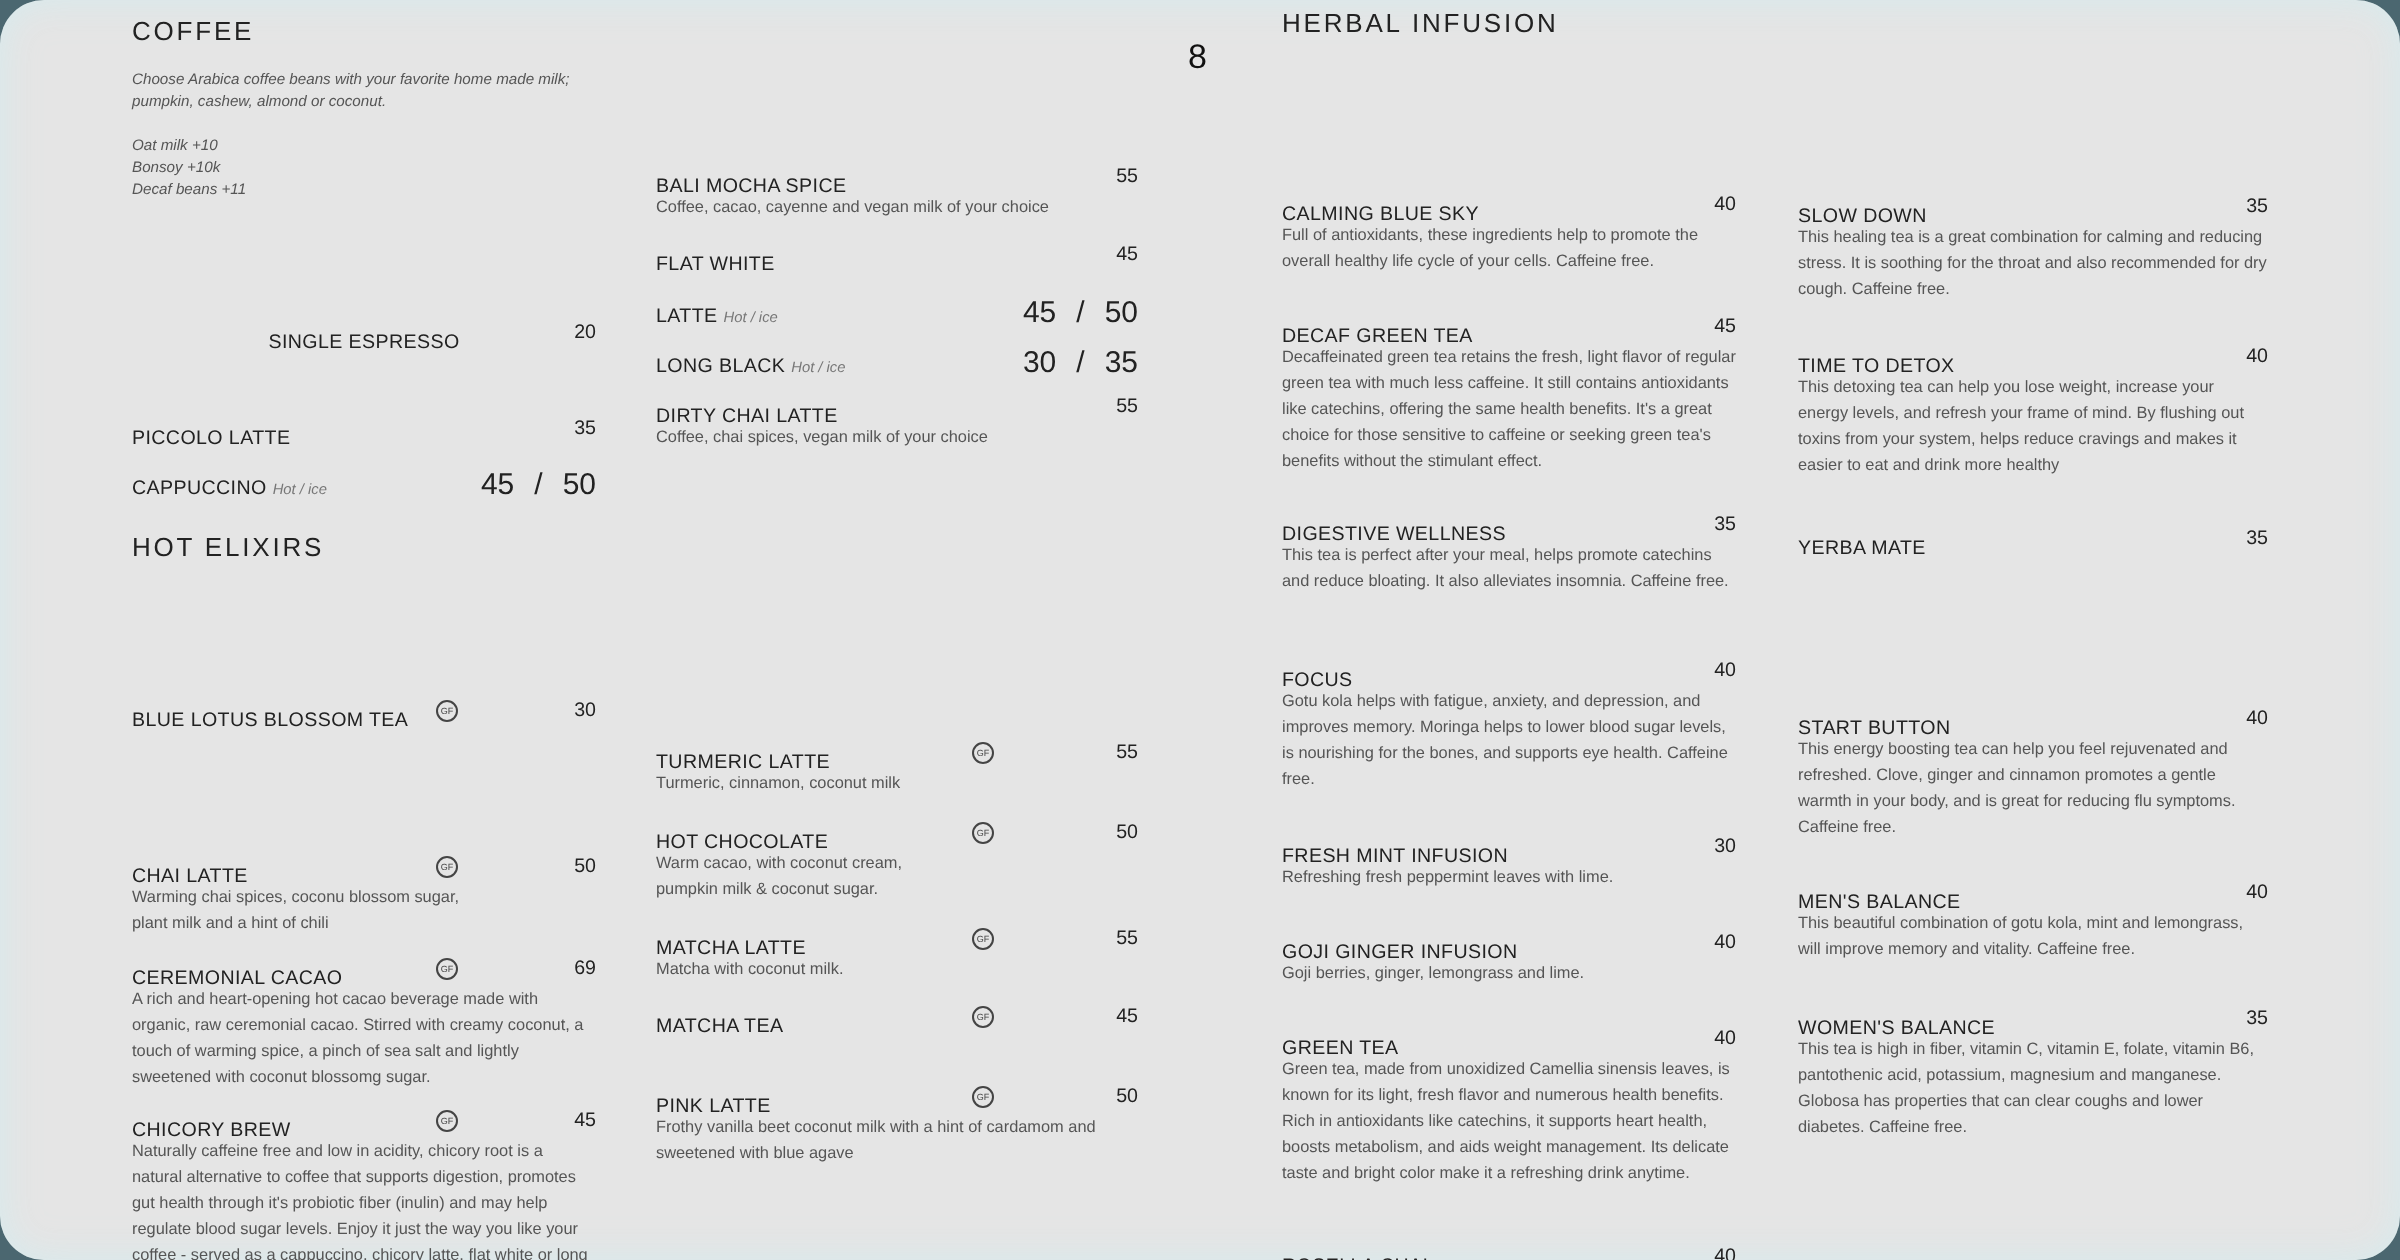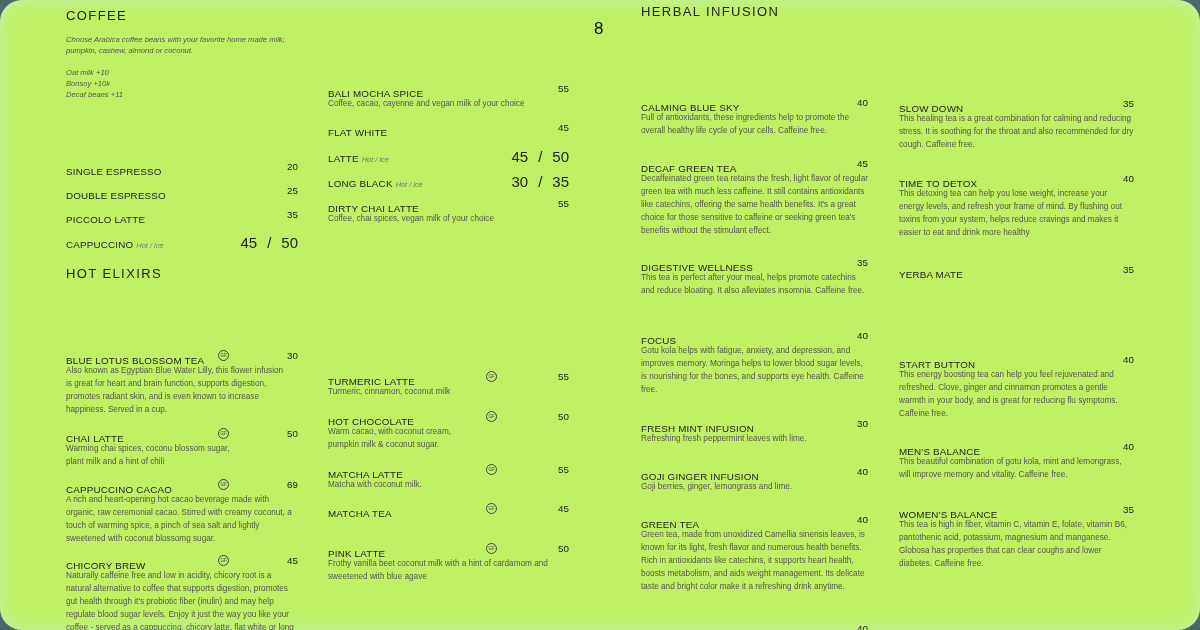--- a/index.html
+++ b/index.html
@@ -4,21 +4,21 @@
 <style>
   html, body { margin:0; padding:0; }
   body {
     width:1200px; height:630px; overflow:hidden;
     background:#4b6770;
     font-family:"Liberation Sans", sans-serif;
     color:#2a2a2a;
   }
   .page {
     position:absolute; left:0; top:0; width:1200px; height:630px;
-    background:#bef264; border-radius:22px; overflow:hidden;
+    background:#e5e5e5; border-radius:22px; overflow:hidden;
     box-shadow: inset 0 0 18px rgba(200,240,245,0.55);
   }
   .abs { position:absolute; }
   .section-title {
     font-size:13px; letter-spacing:1.4px; color:#222; font-weight:normal;
   }
   .page-num { font-size:17px; color:#111; }
   .intro { font-size:7.6px; font-style:italic; color:#555; line-height:11px; }
   .item { position:absolute; }
   .item-head { position:relative; height:14px;margin-top:37px; }
@@ -38,25 +38,22 @@
 <body>
 
 <div class="page">
 
   <div class="abs section-title" style="left:66px;top:8px;">COFFEE</div>
   <div class="abs intro" style="left:66px;top:34px;width:240px;">Choose Arabica coffee beans with your favorite home made milk; pumpkin, cashew, almond or coconut.</div>
   <div class="abs intro" style="left:66px;top:67px;">Oat milk +10</div>
   <div class="abs intro" style="left:66px;top:78px;">Bonsoy +10k</div>
   <div class="abs intro" style="left:66px;top:89px;">Decaf beans +11</div>
 
-  <div class="item" style="left:66px;top:124px;width:232px;">
+  <div class="item" style="left:66px;top:124px;width:232px;text-align:center;">
     <div class="item-head"><span class="name">SINGLE ESPRESSO</span><span class="price">20</span></div>
-  </div>
-  <div class="item" style="left:66px;top:148px;width:232px;">
-    <div class="item-head"><span class="name">DOUBLE ESPRESSO</span><span class="price">25</span></div>
   </div>
   <div class="item" style="left:66px;top:172px;width:232px;">
     <div class="item-head"><span class="name">PICCOLO LATTE</span><span class="price">35</span></div>
   </div>
   <div class="item" style="left:66px;top:197px;width:232px;">
     <div class="item-head"><span class="name">CAPPUCCINO</span><span class="note">Hot / ice</span>
       <span class="price2"><span>45</span><span class="sep">/</span><span>50</span></span></div>
   </div>
 
   <div class="item" style="left:328px;top:46px;width:241px;">
@@ -76,28 +73,27 @@
   </div>
   <div class="item" style="left:328px;top:161px;width:241px;">
     <div class="item-head"><span class="name">DIRTY CHAI LATTE</span><span class="price">55</span></div>
     <div class="desc">Coffee, chai spices, vegan milk of your choice</div>
   </div>
 
   <div class="abs section-title" style="left:66px;top:266px;">HOT ELIXIRS</div>
 
   <div class="item" style="left:66px;top:313px;width:232px;">
     <div class="item-head"><span class="name">BLUE LOTUS BLOSSOM TEA</span><span class="gf" style="left:152px;">GF</span><span class="price">30</span></div>
-    <div class="desc" style="width:222px;">Also known as Egyptian Blue Water Lilly, this flower infusion is great for heart and brain function, supports digestion, promotes radiant skin, and is even known to increase happiness. Served in a cup.</div>
   </div>
   <div class="item" style="left:66px;top:391px;width:232px;">
     <div class="item-head"><span class="name">CHAI LATTE</span><span class="gf" style="left:152px;">GF</span><span class="price">50</span></div>
     <div class="desc" style="width:175px;">Warming chai spices, coconu blossom sugar, plant milk and a hint of chili</div>
   </div>
   <div class="item" style="left:66px;top:442px;width:232px;">
-    <div class="item-head"><span class="name">CAPPUCCINO CACAO</span><span class="gf" style="left:152px;">GF</span><span class="price">69</span></div>
+    <div class="item-head"><span class="name">CEREMONIAL CACAO</span><span class="gf" style="left:152px;">GF</span><span class="price">69</span></div>
     <div class="desc" style="width:228px;">A rich and heart-opening hot cacao beverage made with organic, raw ceremonial cacao. Stirred with creamy coconut, a touch of warming spice, a pinch of sea salt and lightly sweetened with coconut blossomg sugar.</div>
   </div>
   <div class="item" style="left:66px;top:518px;width:232px;">
     <div class="item-head"><span class="name">CHICORY BREW</span><span class="gf" style="left:152px;">GF</span><span class="price">45</span></div>
     <div class="desc" style="width:228px;">Naturally caffeine free and low in acidity, chicory root is a natural alternative to coffee that supports digestion, promotes gut health through it's probiotic fiber (inulin) and may help regulate blood sugar levels. Enjoy it just the way you like your coffee - served as a cappuccino, chicory latte, flat white or long black. Warm, comforting, healing and grounding.</div>
   </div>
 
   <div class="item" style="left:328px;top:334px;width:241px;">
     <div class="item-head"><span class="name">TURMERIC LATTE</span><span class="gf" style="left:158px;">GF</span><span class="price">55</span></div>
     <div class="desc">Turmeric, cinnamon, coconut milk</div>

